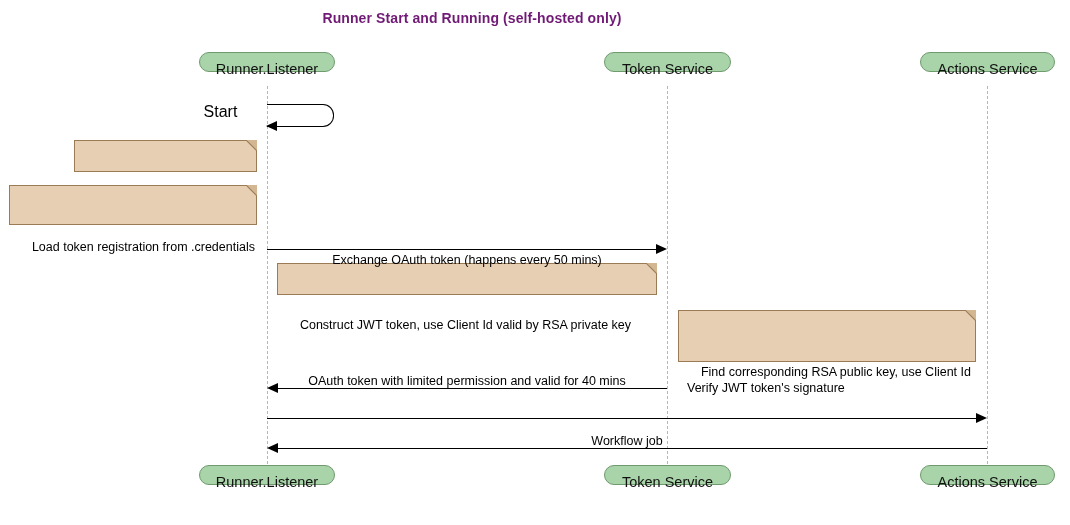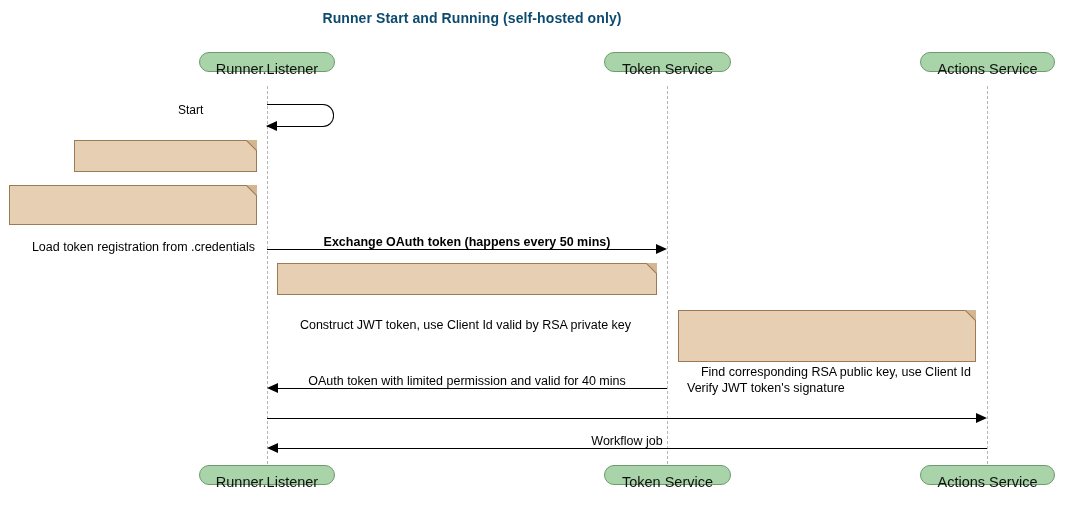--- a/index.html
+++ b/index.html
@@ -26,21 +26,21 @@
   
   .diagram-title {
     position: absolute;
     left: 0;
     top: 10px;
     width: 944px;
     text-align: center;
     font-size: 14px;
     font-weight: bold;
     letter-spacing: 0.1px;
-    color: #0c4a6e;
+    color: #701a75;
   }
 
   
   .lifeline {
     position: absolute;
     width: 0;
     border-left: 1px dashed #b6b6b6;
   }
 
   
@@ -133,24 +133,24 @@
     position: absolute;
     box-sizing: border-box;
     border: 1.4px solid #000;
     border-left: none;
     border-top-right-radius: 11px;
     border-bottom-right-radius: 11px;
     background: transparent;
   }
   .self-label {
     position: absolute;
-    font-size: 12px;
+    font-size: 16px;
     color: #000;
     white-space: nowrap;
-    text-align: left;
+    text-align: center;
   }
 </style>
 </head>
 <body>
 
 <div id="diagram-root">
 
   <div class="diagram-title">Runner Start and Running (self-hosted only)</div>
 
   <div class="lifeline" style="left:267px; top:86px; height:378px;"></div>
@@ -183,21 +183,21 @@
     <span>Construct JWT token, use Client Id valid by RSA private key</span>
   </div>
 
   <div class="note" style="left:678px; top:310px; width:298px; height:52px;">
     <span class="fold"></span>
     <span class="fold-edge"></span>
     <span>Find corresponding RSA public key, use Client Id
 Verify JWT token's signature</span>
   </div>
 
-  <div class="msg-label" style="left:267px; top:235px; width:400px;font-weight:bold;">Exchange OAuth token (happens every 50 mins)</div>
+  <div class="msg-label" style="left:267px; top:253px; width:400px;">Exchange OAuth token (happens every 50 mins)</div>
   <div class="msg-line" style="left:267px; top:249px; width:390px;"></div>
   <div class="arrow-head right" style="left:656px; top:244px;"></div>
 
   <div class="msg-label" style="left:267px; top:374px; width:400px;">OAuth token with limited permission and valid for 40 mins</div>
   <div class="msg-line" style="left:278px; top:388px; width:389px;"></div>
   <div class="arrow-head left" style="left:267px; top:383px;"></div>
 
   <div class="msg-line" style="left:267px; top:418px; width:710px;"></div>
   <div class="arrow-head right" style="left:976px; top:413px;"></div>
 

